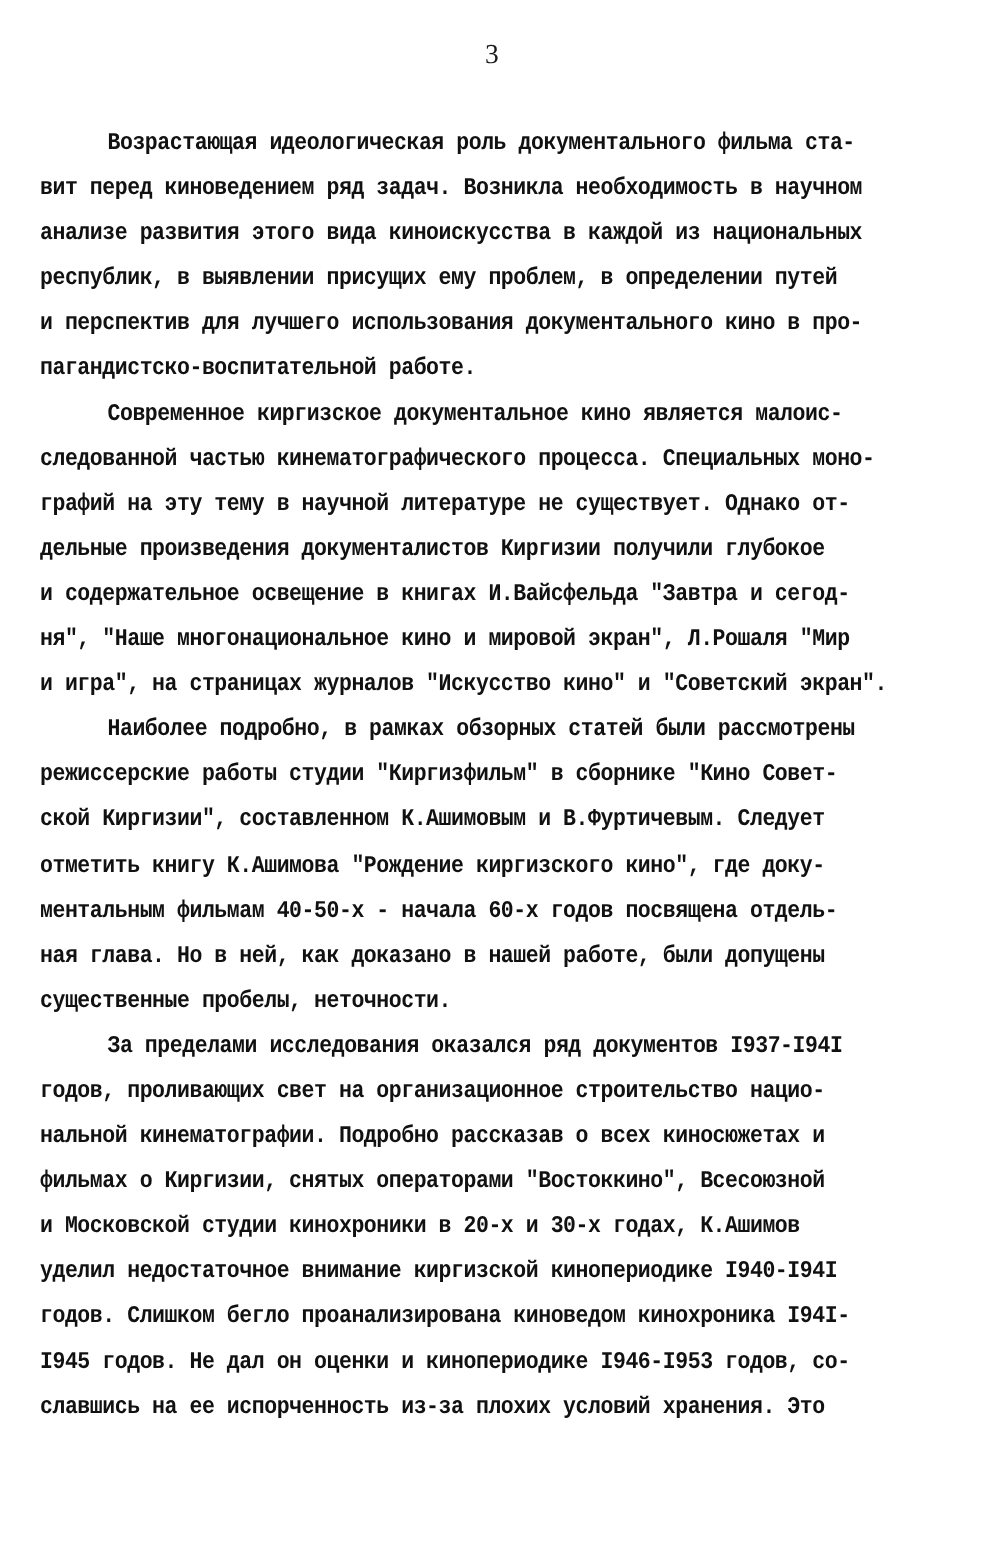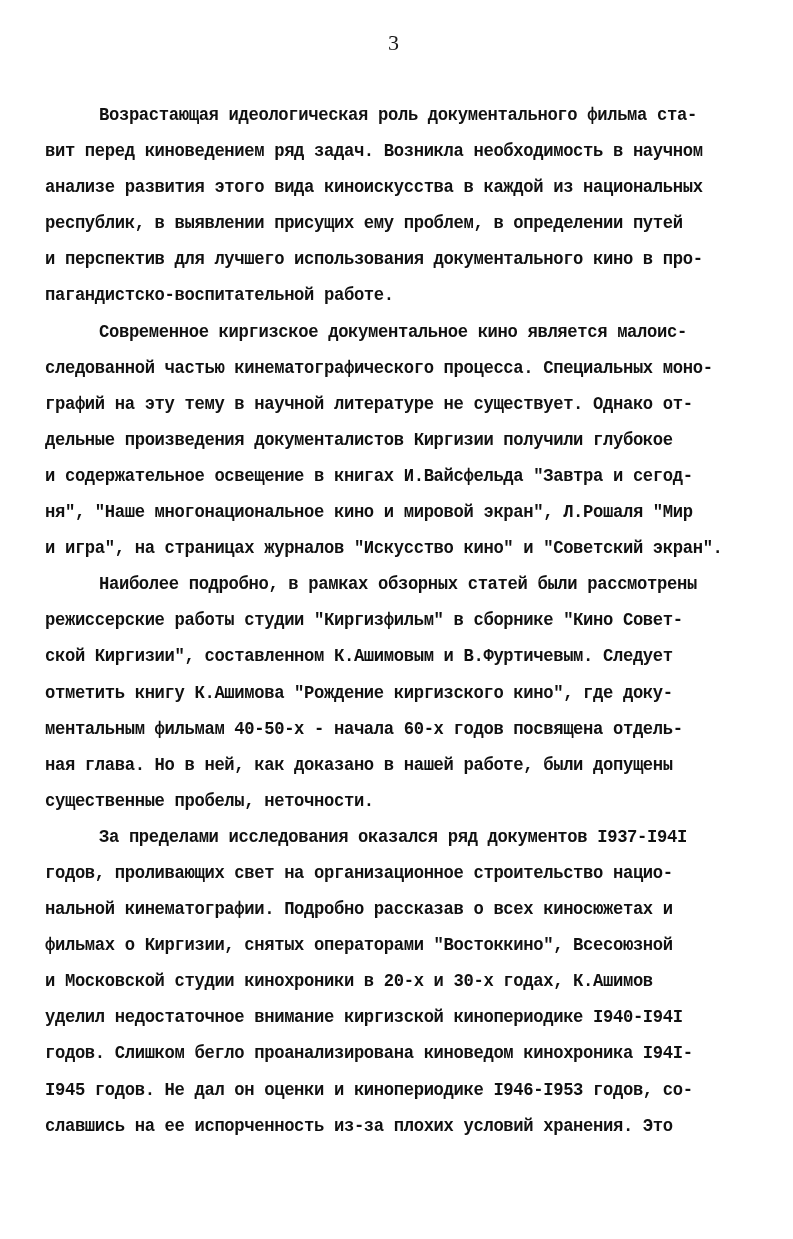--- a/index.html
+++ b/index.html
@@ -18,21 +18,21 @@
     .page-number {
       position: absolute;
       top: 30px;
       left: 388px;
       font-size: 22px;
       font-family: "Liberation Serif", serif;
       color: #1a1a1a;
     }
     .text-block {
       position: absolute;
-      left: 45px;
+      left: 32px;
       top: 98px;
       width: 740px;
     }
     .line {
       height: 36.1px;
       line-height: 36.1px;
       font-size: 17.2px;
       white-space: pre;
       font-weight: bold;
       letter-spacing: -0.35px;

